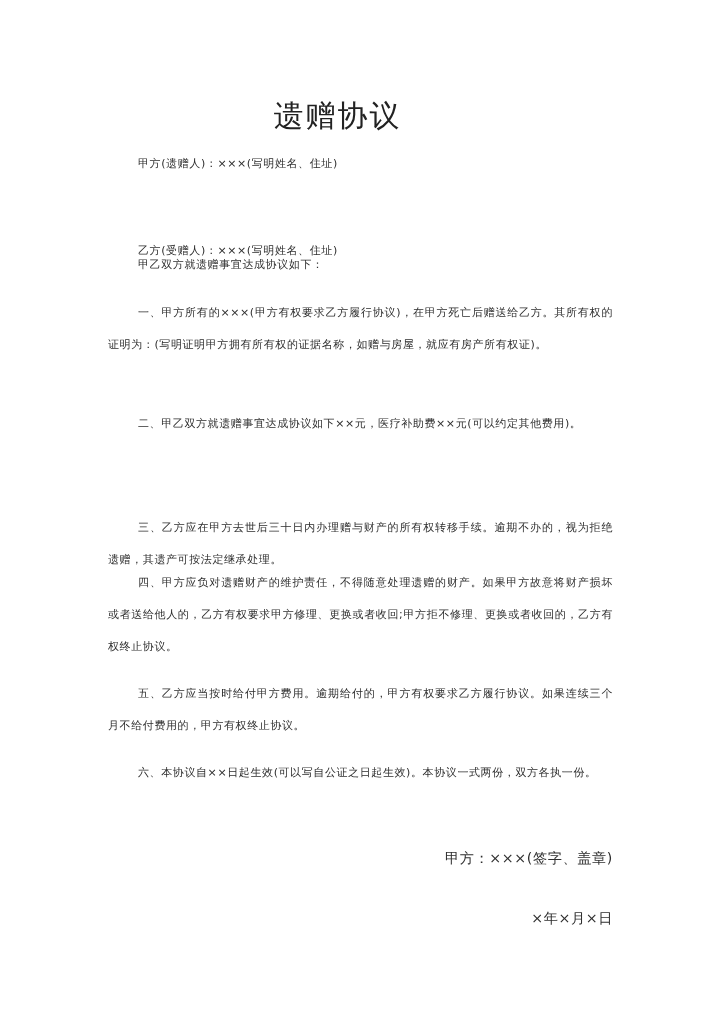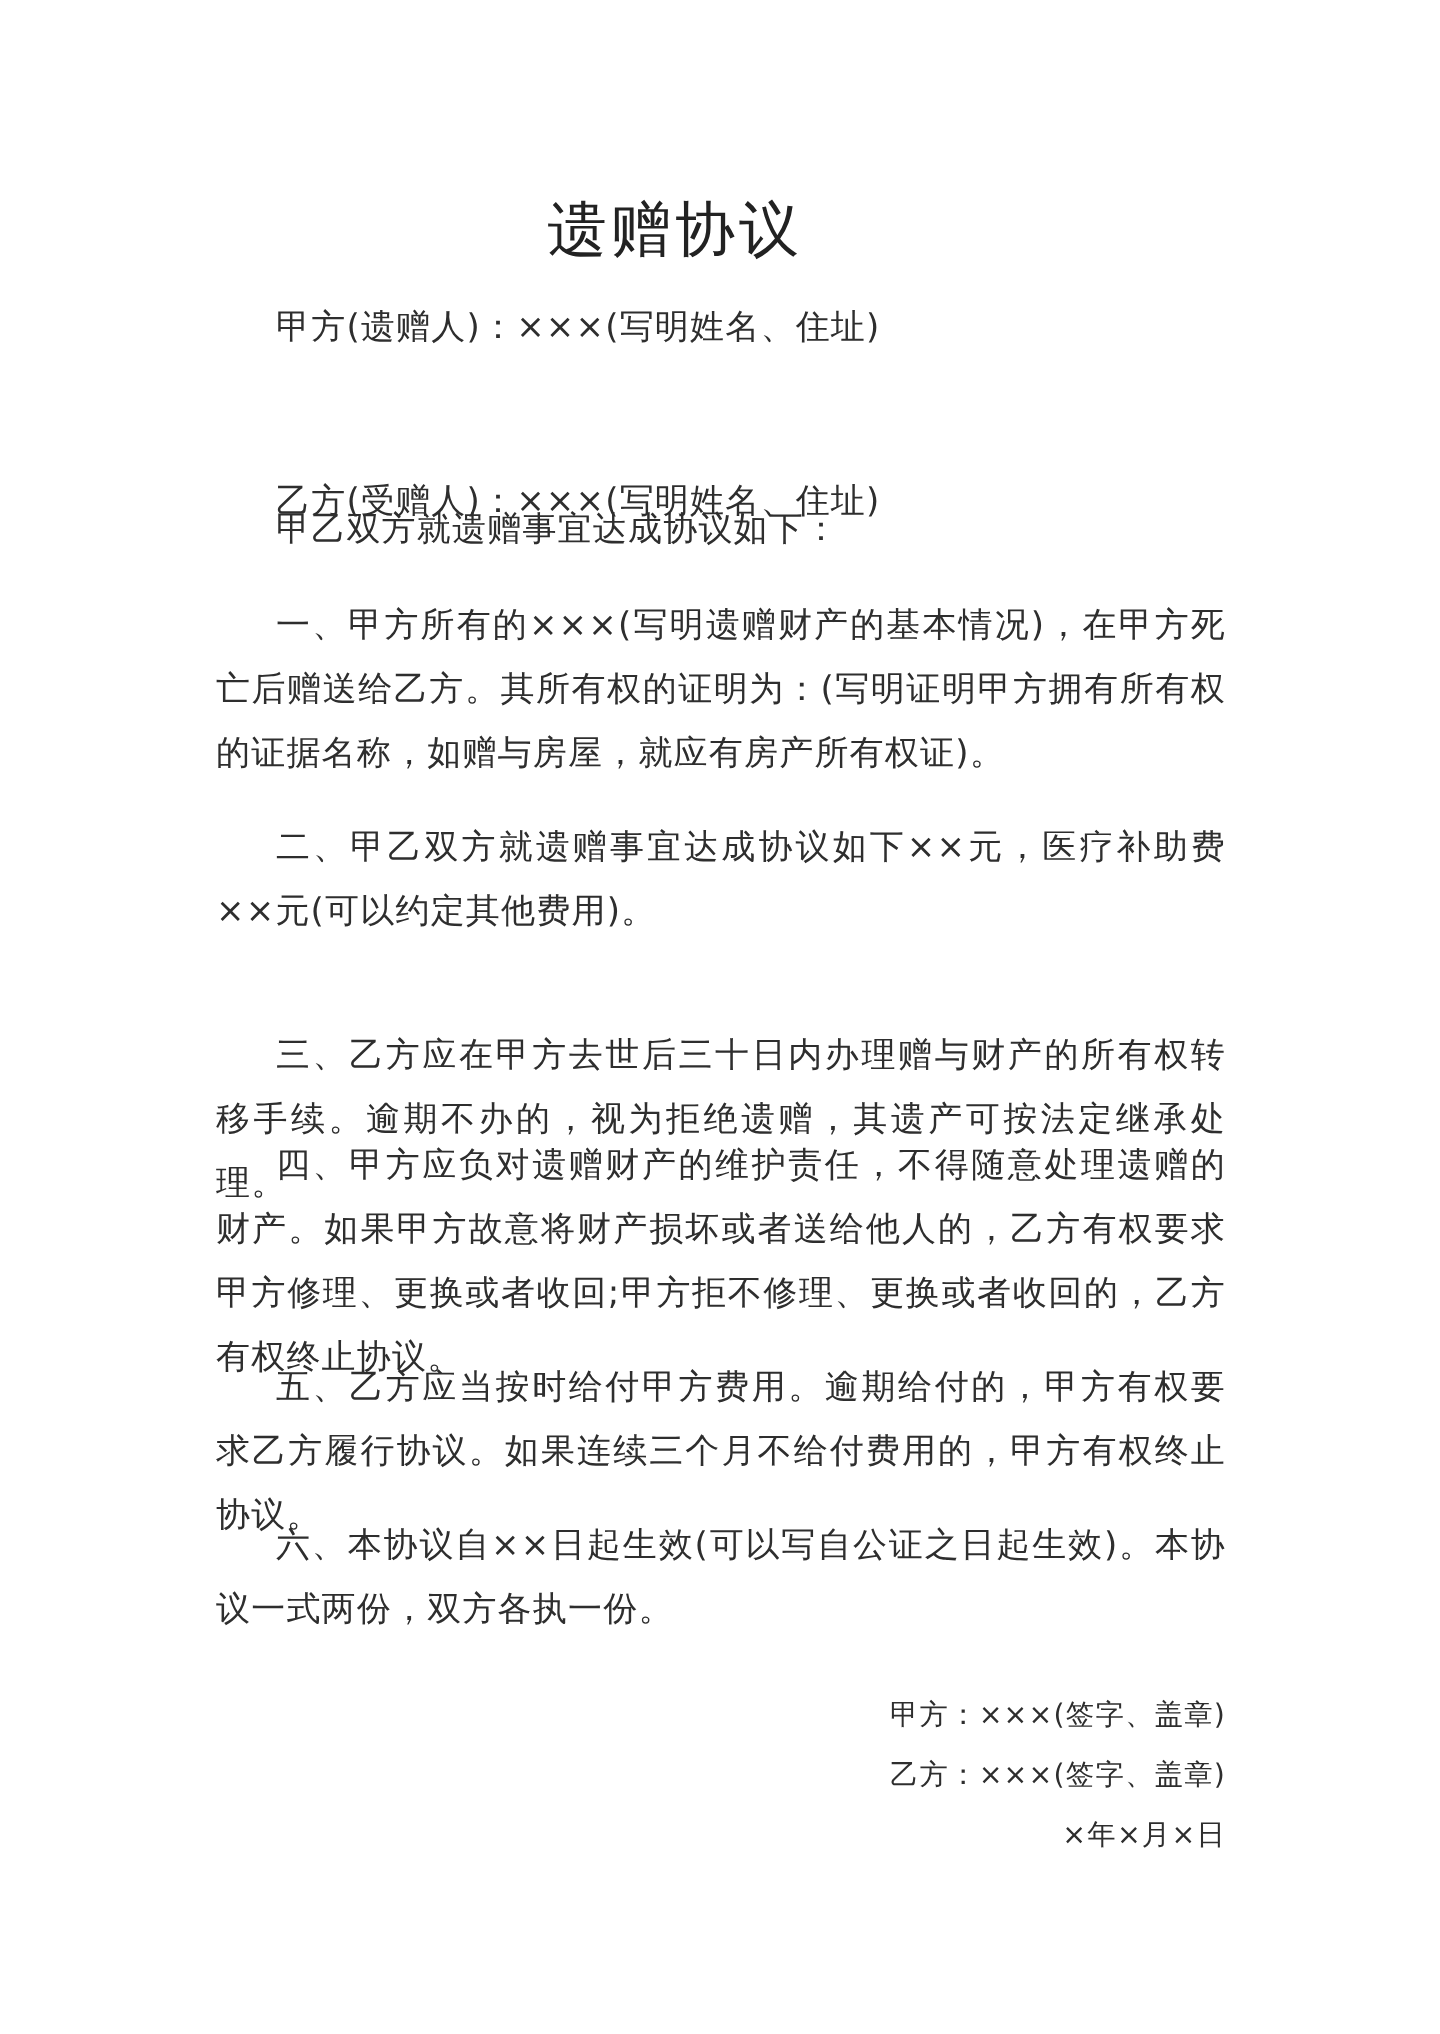--- a/index.html
+++ b/index.html
@@ -31,21 +31,21 @@
       font-family: "DejaVu Serif", "Liberation Serif", serif;
       font-size: 30px;
       letter-spacing: 2px;
       color: #222;
       line-height: 40px;
     }
     .para {
       position: absolute;
       left: 108px;
       width: 505px;
-      font-size: 17px;
+      font-size: 11px;
       line-height: 32px;
       color: #2e2e2e;
       letter-spacing: 0.6px;
       text-align: justify;
       text-indent: 30px;
     }
     .right {
       position: absolute;
       right: 107px;
       font-size: 14.2px;
@@ -58,23 +58,22 @@
 </head>
 <body>
 
 <div class="page">
   <div class="title">遗赠协议</div>
 
   <div class="para" style="top:148px;">甲方(遗赠人)：×××(写明姓名、住址)</div>
   <div class="para" style="top:198px;margin-top:37px;">乙方(受赠人)：×××(写明姓名、住址)</div>
   <div class="para" style="top:249px;">甲乙双方就遗赠事宜达成协议如下：</div>
 
-  <div class="para" style="top:297px;">一、甲方所有的×××(写明遗赠财产的基本情况)，在甲方死亡后赠送给乙方。其所有权的证明为：(写明证明甲方拥有所有权的证据名称，如赠与房屋，就应有房产所有权证)。</div>
+  <div class="para" style="top:297px;">一、甲方所有的×××(甲方有权要求乙方履行协议)，在甲方死亡后赠送给乙方。其所有权的证明为：(写明证明甲方拥有所有权的证据名称，如赠与房屋，就应有房产所有权证)。</div>
   <div class="para" style="top:408px;">二、甲乙双方就遗赠事宜达成协议如下××元，医疗补助费××元(可以约定其他费用)。</div>
   <div class="para" style="top:512px;">三、乙方应在甲方去世后三十日内办理赠与财产的所有权转移手续。逾期不办的，视为拒绝遗赠，其遗产可按法定继承处理。</div>
   <div class="para" style="top:567px;">四、甲方应负对遗赠财产的维护责任，不得随意处理遗赠的财产。如果甲方故意将财产损坏或者送给他人的，乙方有权要求甲方修理、更换或者收回;甲方拒不修理、更换或者收回的，乙方有权终止协议。</div>
   <div class="para" style="top:678px;">五、乙方应当按时给付甲方费用。逾期给付的，甲方有权要求乙方履行协议。如果连续三个月不给付费用的，甲方有权终止协议。</div>
   <div class="para" style="top:757px;">六、本协议自××日起生效(可以写自公证之日起生效)。本协议一式两份，双方各执一份。</div>
 
   <div class="right" style="top:846px;">甲方：×××(签字、盖章)</div>
-  <div class="right" style="top:876px;">乙方：×××(签字、盖章)</div>
   <div class="right" style="top:906px;">×年×月×日</div>
 </div>
 
 </body></html>

